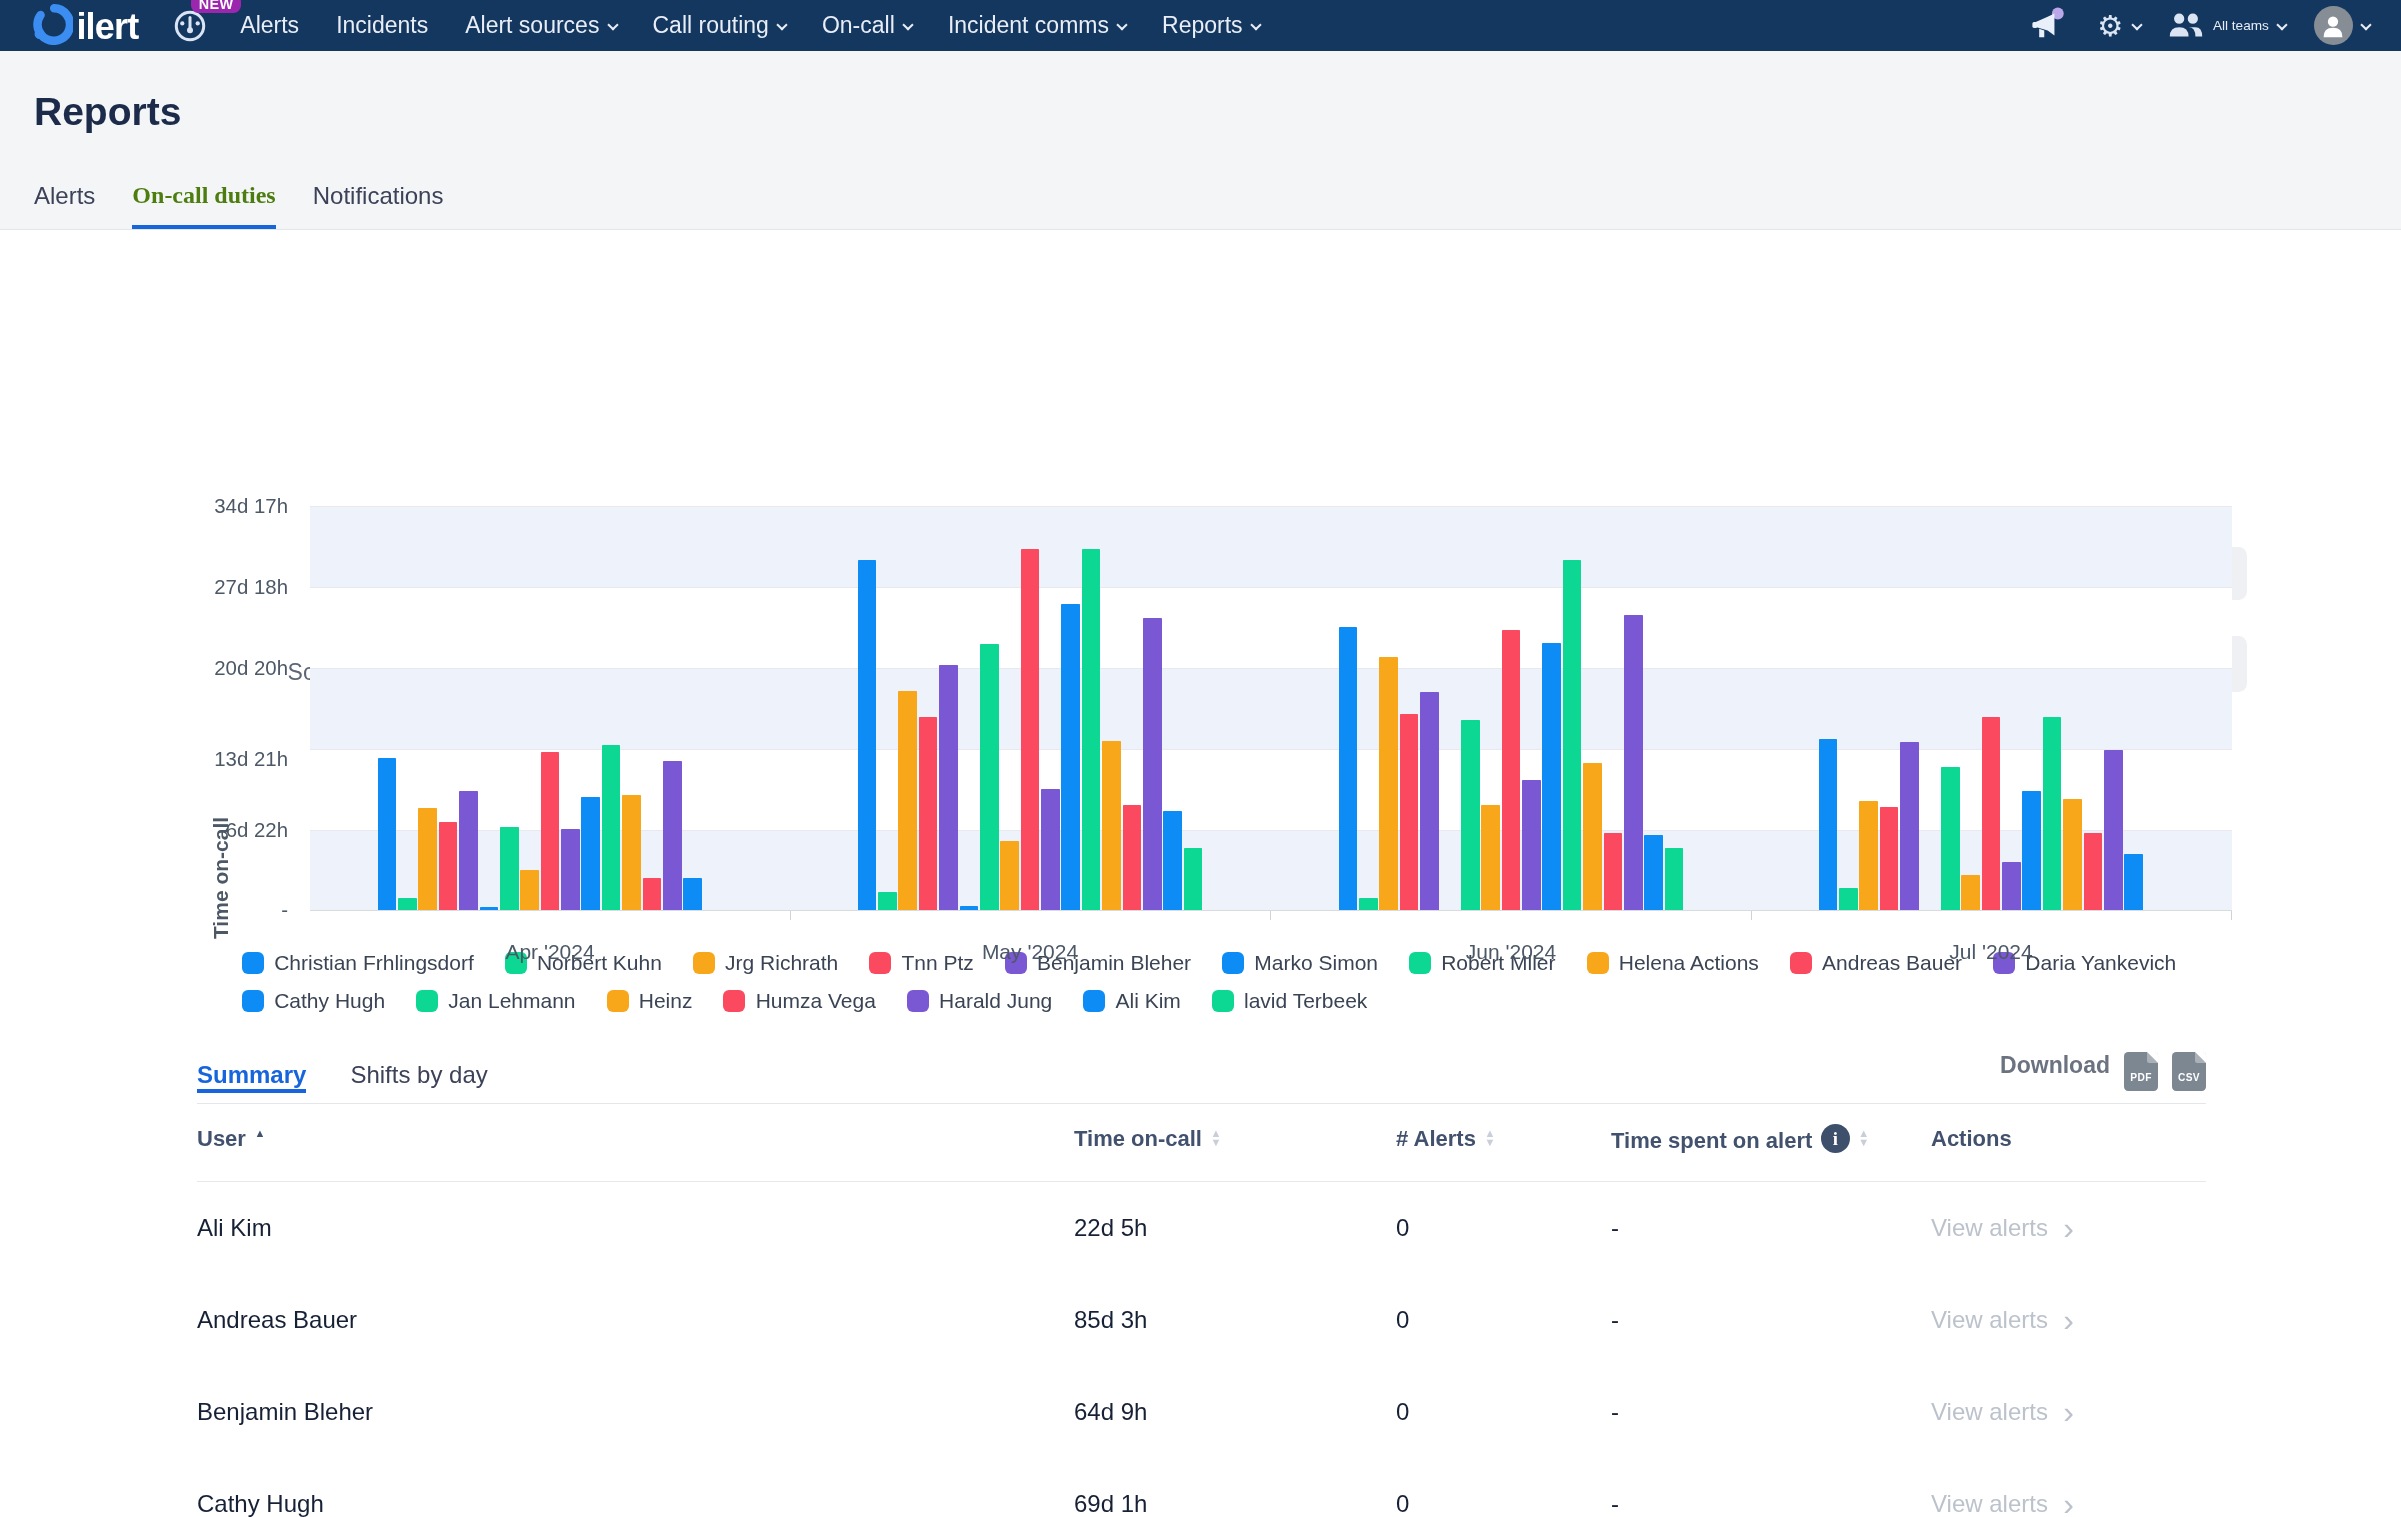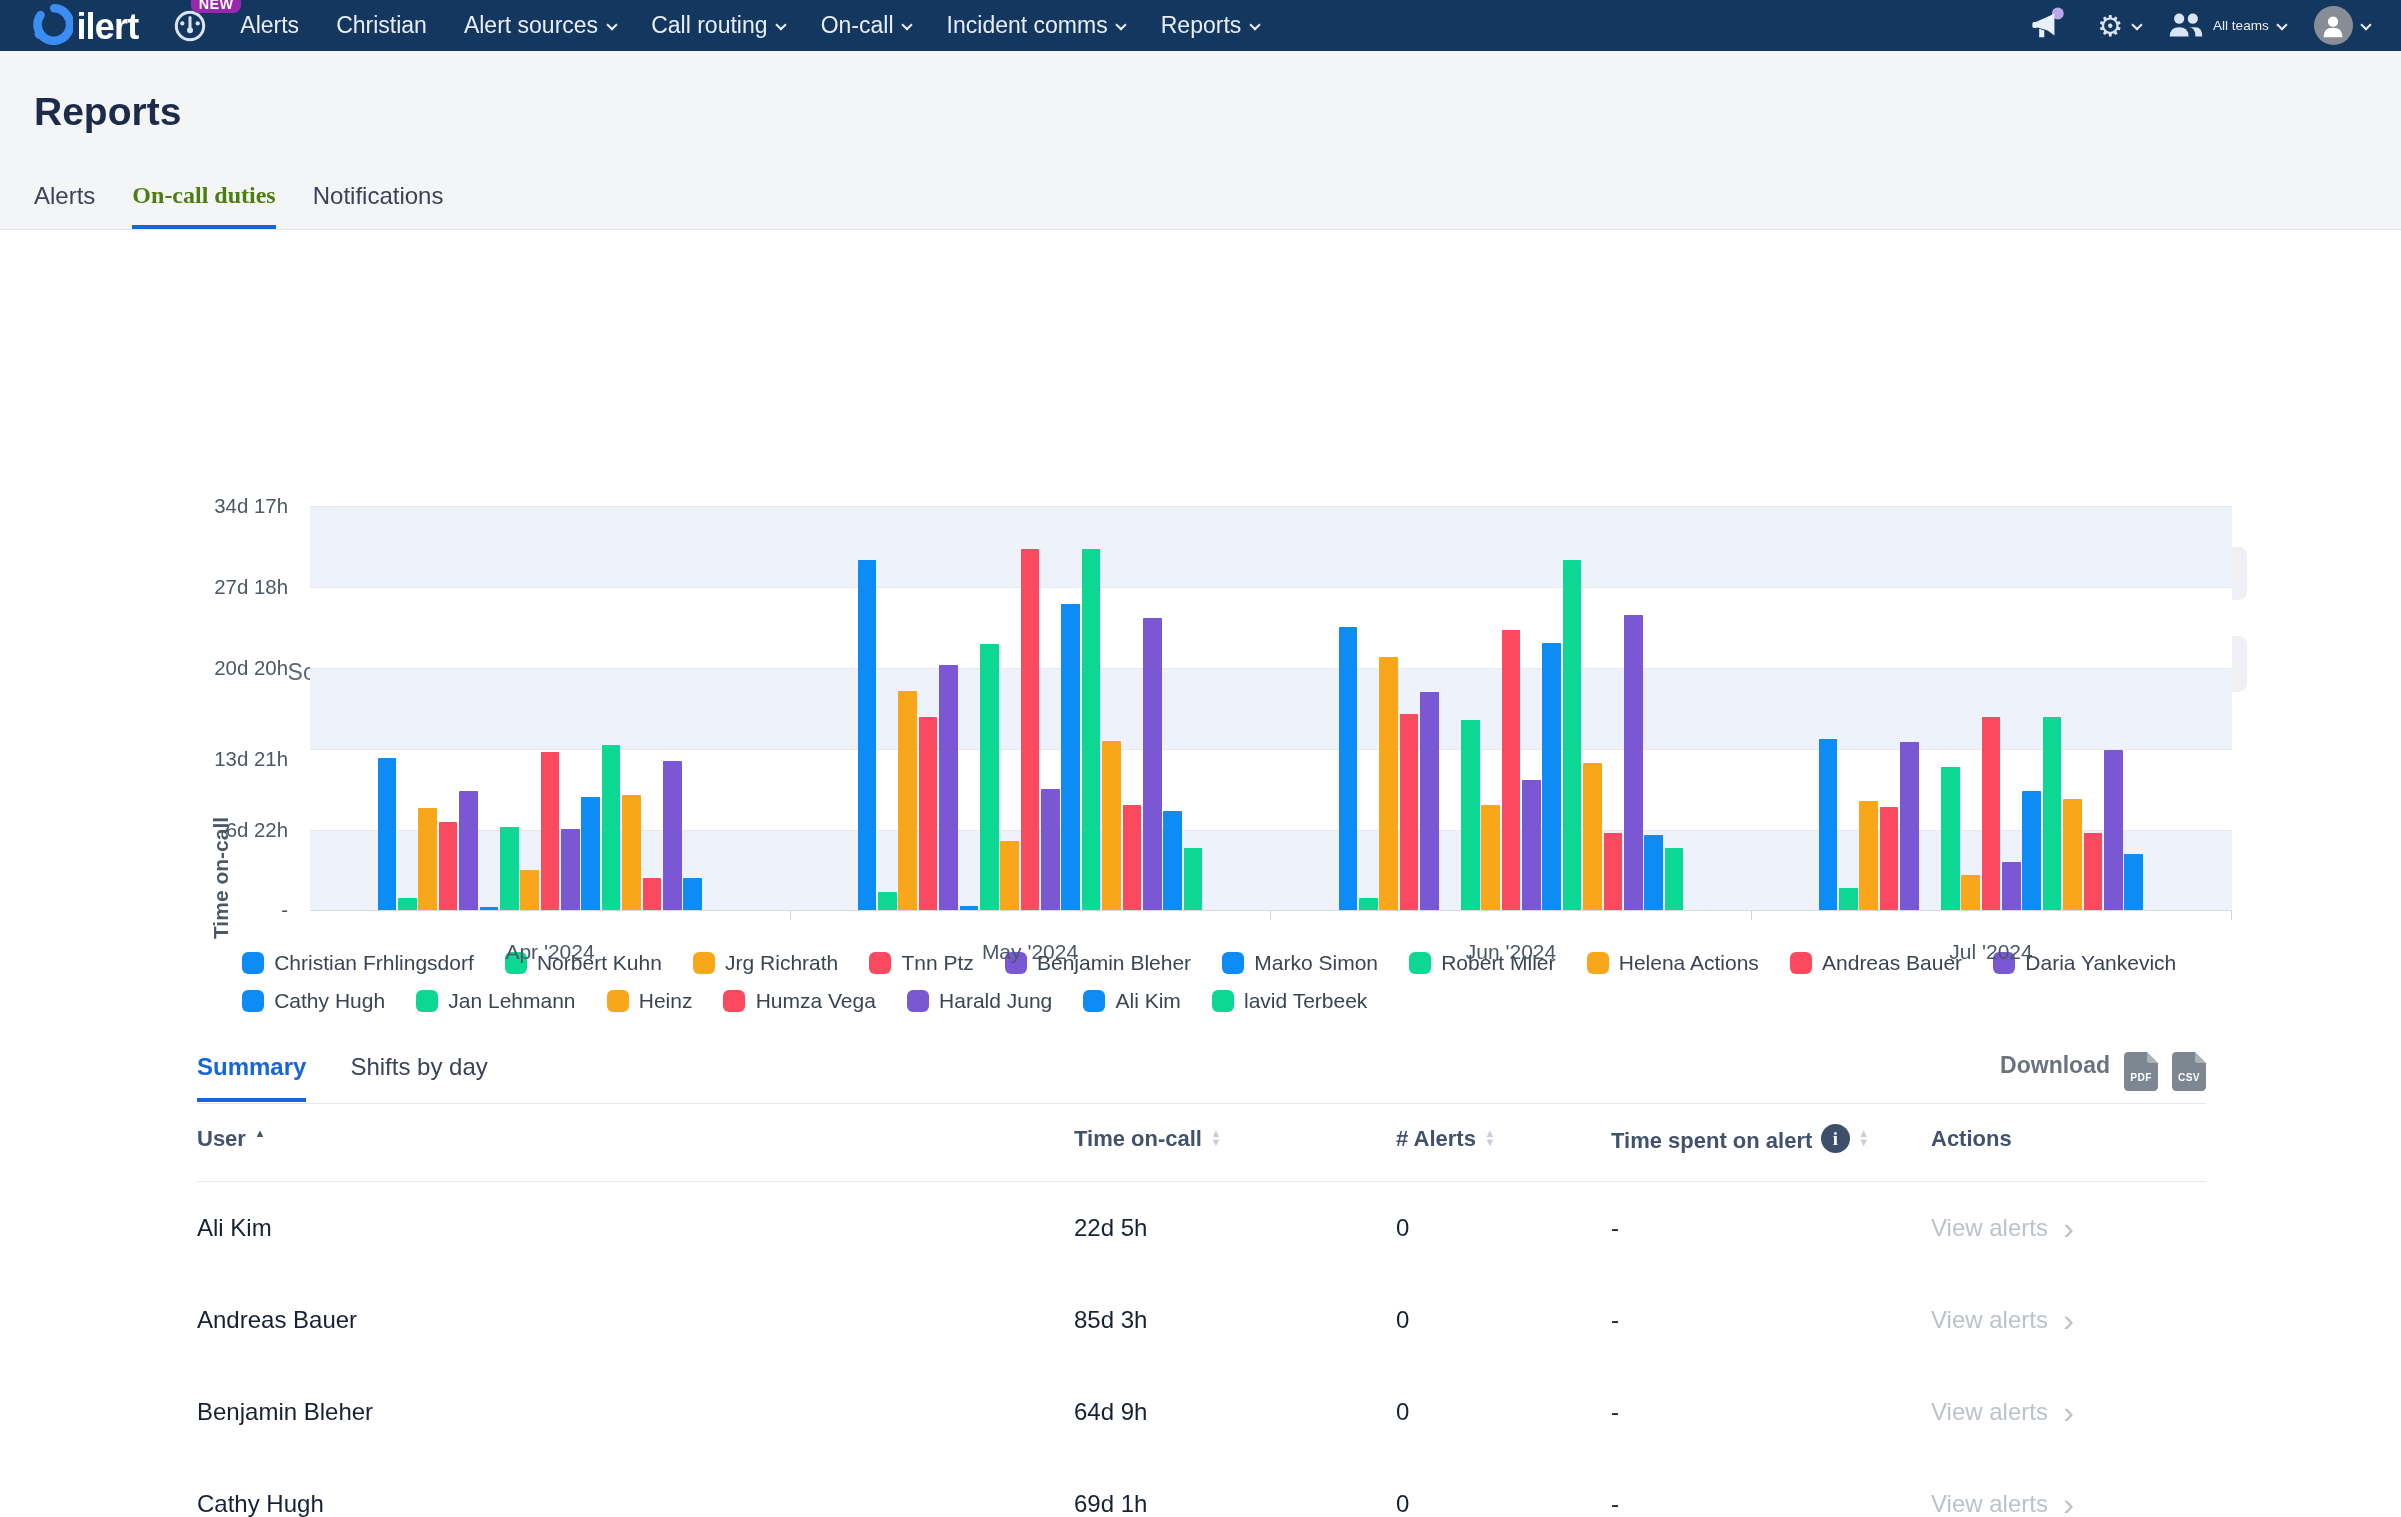--- a/index.html
+++ b/index.html
@@ -63,21 +63,21 @@
 
   
   .legend { width:1943px; margin-left:242px; display:flex; flex-wrap:wrap; column-gap:31px; row-gap:13.6px; }
   .legend-item { display:flex; align-items:center; gap:10.2px; font-size:21px; color:#3a4454; cursor:pointer; }
   .swatch { width:22px; height:22px; border-radius:6px; flex:0 0 auto; }
 
   
   .tsection { margin:39px 0 0 197px; width:2009px; }
   .t-tabs-row { display:flex; align-items:center; border-bottom:1.7px solid #e4e6e9; }
   .t-tabs { display:flex; gap:44px; font-size:24px; }
-  .ttab { padding-bottom:17px; color:#3c4257; cursor:pointer; border-bottom:4.2px solid transparent; }
+  .ttab { padding-bottom:0; color:#3c4257; cursor:pointer; border-bottom:4.2px solid transparent; }
   .ttab.active { color:#1765dc; font-weight:bold; border-bottom-color:#1765dc; }
   .download { margin-left:auto; display:flex; align-items:flex-start; gap:14px; padding-bottom:12px; }
   .download-label { font-size:23px; color:#6b7280; font-weight:bold; }
   .ficon { width:34px; height:39px; background:#7d8792; border-radius:4.2px; position:relative;
     display:flex; align-items:flex-end; justify-content:center; cursor:pointer; }
   .ficon:before { content:""; position:absolute; top:0; right:0; border-style:solid;
     border-width:0 11px 11px 0; border-color:#fff #fff #aab1b9 #aab1b9; border-radius:0 3.4px 0 2.5px; }
   .ficon span { color:#fff; font-size:10.2px; font-weight:bold; margin-bottom:7.6px; letter-spacing:0.4px; }
 
   table.summary { width:100%; border-collapse:collapse; table-layout:fixed; }
@@ -120,21 +120,21 @@
         <line x1="21" y1="24" x2="21" y2="11" stroke="#dbe4f2" stroke-width="3.5" stroke-linecap="round"></line>
         <circle cx="21" cy="26" r="3.5" fill="#dbe4f2"></circle>
       </svg>
       <span class="new-badge">NEW</span>
     </span>
 
   <span class="nav-item">
         <span>Alerts</span>
       </span>
       <span class="nav-item">
-        <span>Christian</span>
+        <span>Incidents</span>
       </span>
       <span class="nav-item">
         <span>Alert sources</span>
         <span class="chev"></span>
       </span>
       <span class="nav-item">
         <span>Call routing</span>
         <span class="chev"></span>
       </span>
       <span class="nav-item">

